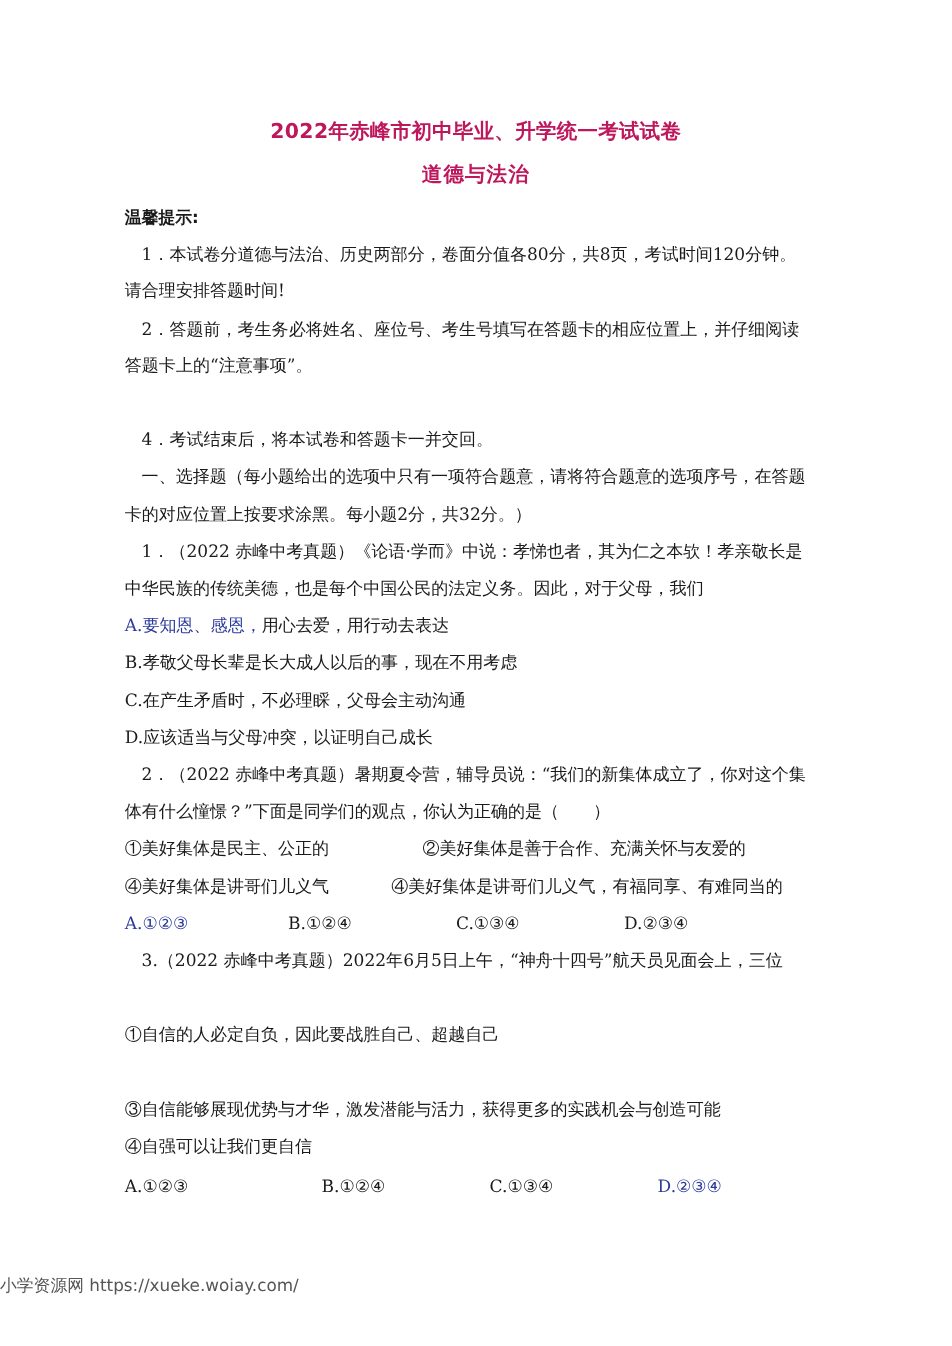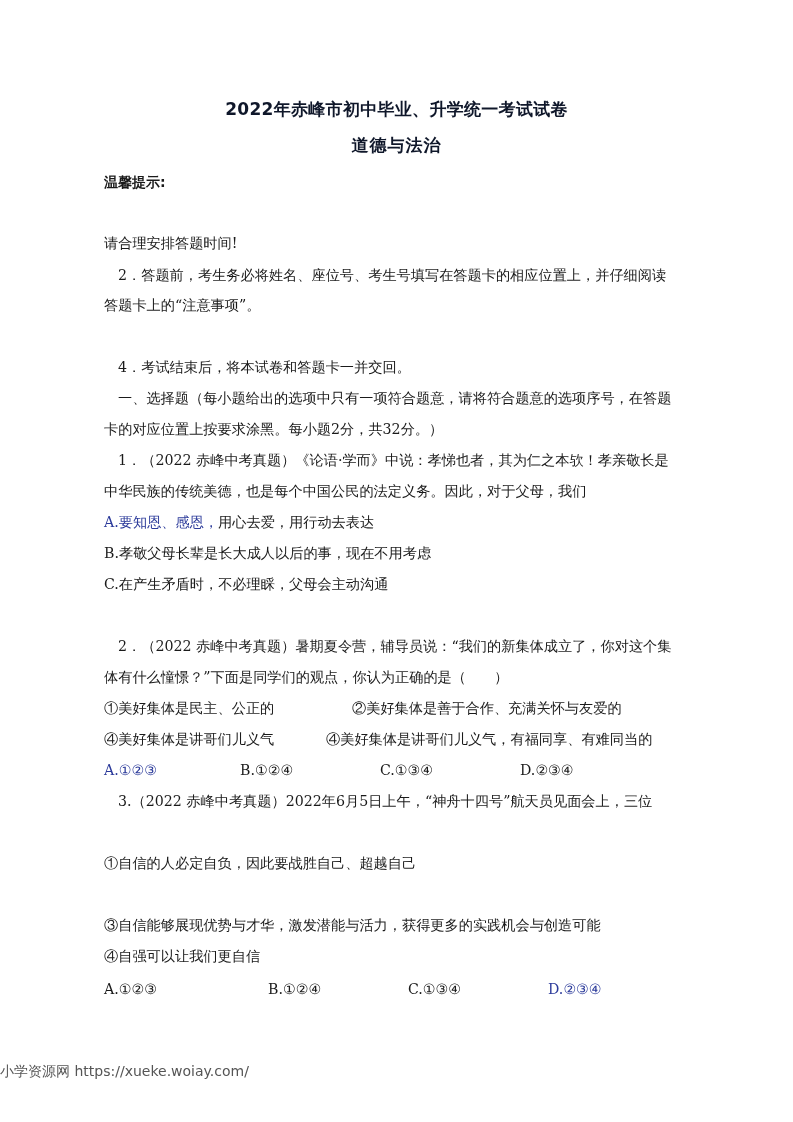--- a/index.html
+++ b/index.html
@@ -1,20 +1,20 @@
 <!DOCTYPE html>
 <html><head>
 <meta charset="utf-8">
 <style>
   html, body { margin: 0; padding: 0; background: #ffffff; }
   body { width: 793px; height: 1122px; position: relative; overflow: hidden;
          font-family: "DejaVu Serif", "Liberation Serif", serif; color: #1a1a1a; }
   .page { position: absolute; left: 0; top: 0; width: 793px; height: 1122px; }
   .title { position: absolute; left: 0; width: 793px; text-align: center;
-           font-family: "DejaVu Sans", "Liberation Sans", sans-serif; font-weight: bold; color: #0f172a; }
+           font-family: "DejaVu Sans", "Liberation Sans", sans-serif; font-weight: bold; color: #be185d; }
   .t1 { top: 98px; font-size: 17px; letter-spacing: 0.3px; }
   .t2 { top: 134px; font-size: 17px; letter-spacing: 1px; }
   .line { position: absolute; left: 104px; font-size: 14.2px; white-space: nowrap; line-height: 20px; }
   .cont { left: 104px; }
   .ind { left: 104px; }
   .bold { font-weight: bold; font-family: "DejaVu Sans", "Liberation Sans", sans-serif; font-size: 14px; }
   .blue { color: #2b3a9a; }
   .opt { position: absolute; font-size: 14.2px; white-space: nowrap; line-height: 20px; }
   .footer { position: absolute; top: 1063px; left: 0; width: 793px; text-align: left;
             font-family: "DejaVu Sans", "Liberation Sans", sans-serif; font-size: 14px; color: #555; }
@@ -22,38 +22,42 @@
 </head>
 <body>
 
 <div class="page">
 
   <div class="title t1">2022年赤峰市初中毕业、升学统一考试试卷</div>
   <div class="title t2">道德与法治</div>
 
   <div class="line bold" style="top:172px;">温馨提示:</div>
 
+  <div class="line ind" style="top:203px; left:118px;">1．本试卷分道德与法治、历史两部分，卷面分值各80分，共8页，考试时间120分钟。</div>
   <div class="line cont" style="top:233px;">请合理安排答题时间!</div>
   <div class="line ind" style="top:265px; left:118px;">2．答题前，考生务必将姓名、座位号、考生号填写在答题卡的相应位置上，并仔细阅读</div>
   <div class="line cont" style="top:295px;">答题卡上的“注意事项”。</div>
   <div class="line ind" style="top:357px; left:118px;">4．考试结束后，将本试卷和答题卡一并交回。</div>
 
   <div class="line ind" style="top:388px; left:118px;">一、选择题（每小题给出的选项中只有一项符合题意，请将符合题意的选项序号，在答题</div>
   <div class="line cont" style="top:419px;">卡的对应位置上按要求涂黑。每小题2分，共32分。）</div>
 
   <div class="line ind" style="top:450px; left:118px;">1．（2022 赤峰中考真题）《论语·学而》中说：孝悌也者，其为仁之本欤！孝亲敬长是</div>
   <div class="line cont" style="top:481px;">中华民族的传统美德，也是每个中国公民的法定义务。因此，对于父母，我们</div>
   <div class="line" style="top:512px; left:104px;">
     <span class="blue">A.</span><span class="blue">要知恩、感恩，</span><span>用心去爱，用行动去表达</span>
   </div>
   <div class="line" style="top:543px; left:104px;">
     <span>B.</span><span>孝敬父母长辈是长大成人以后的事，现在不用考虑</span>
   </div>
   <div class="line" style="top:574px; left:104px;">
     <span>C.</span><span>在产生矛盾时，不必理睬，父母会主动沟通</span>
+  </div>
+  <div class="line" style="top:605px; left:104px;">
+    <span>D.</span><span>应该适当与父母冲突，以证明自己成长</span>
   </div>
 
   <div class="line ind" style="top:636px; left:118px;">2．（2022 赤峰中考真题）暑期夏令营，辅导员说：“我们的新集体成立了，你对这个集</div>
   <div class="line cont" style="top:667px;">体有什么憧憬？”下面是同学们的观点，你认为正确的是（　　）</div>
   <div class="opt" style="top:698px; left:104px;">①美好集体是民主、公正的</div>
   <div class="opt" style="top:698px; left:352px;">②美好集体是善于合作、充满关怀与友爱的</div>
   <div class="opt" style="top:729px; left:104px;">④美好集体是讲哥们儿义气</div>
   <div class="opt" style="top:729px; left:326px;">④美好集体是讲哥们儿义气，有福同享、有难同当的</div>
   <div class="opt blue" style="top:760px; left:104px;">
     <span>A.</span><span>①②③</span>

